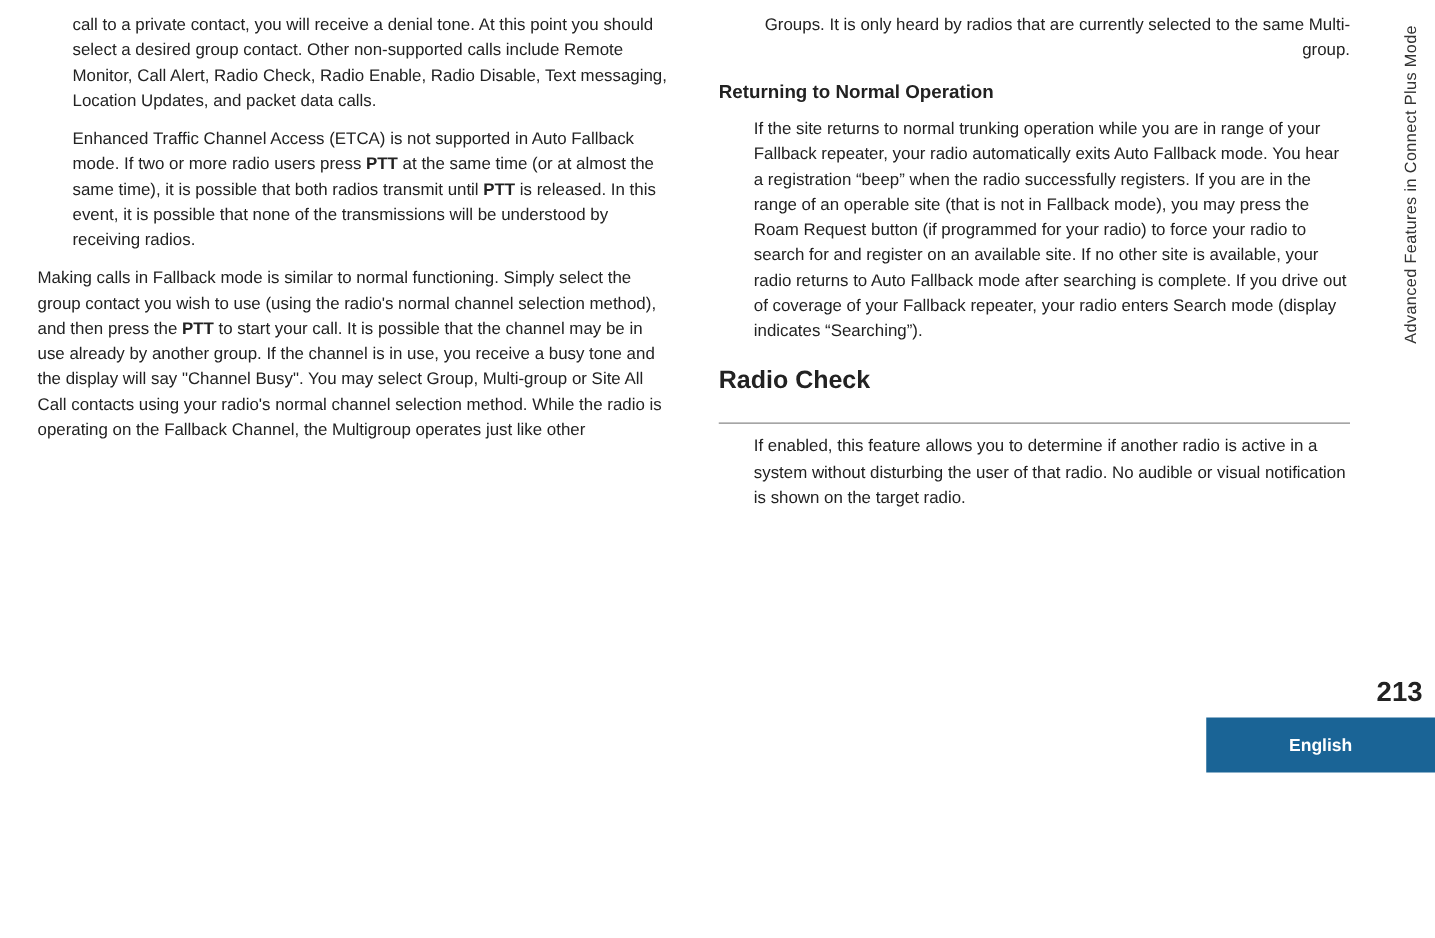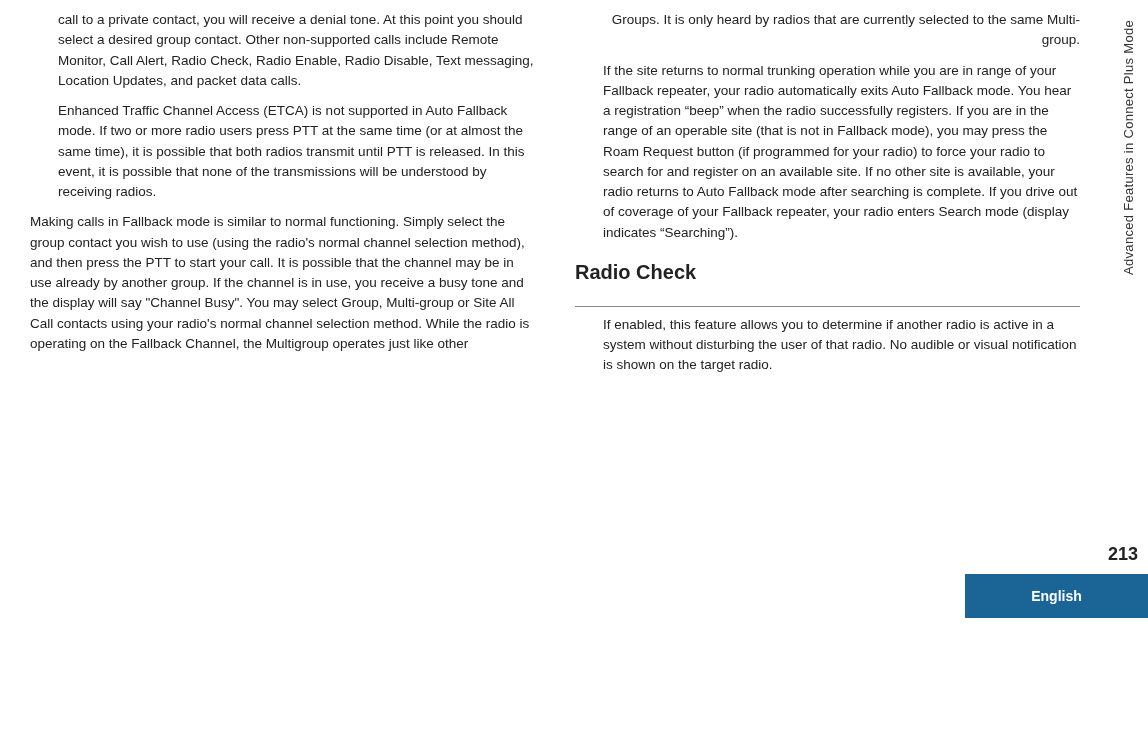--- a/index.html
+++ b/index.html
@@ -68,21 +68,21 @@
     .section-heading-with-rule {
       font-weight: bold;
       font-size: 20px;
       margin-bottom: 8px;
       margin-top: 14px;
       border-bottom: 1px solid #888;
       padding-bottom: 19px;
     }
 
     .bold-inline {
-      font-weight: normal;
+      font-weight: bold;
     }
 
     
     .sidebar-rotated {
       width: 38px;
       background: #ffffff;
       display: flex;
       flex-direction: column;
       align-items: center;
       justify-content: flex-start;
@@ -94,21 +94,21 @@
       writing-mode: vertical-rl;
       transform: rotate(180deg);
       font-size: 13px;
       color: #333;
       white-space: nowrap;
       letter-spacing: 0.3px;
       line-height: 1.3;
     }
 
     .page-number {
-      font-size: 18px;
+      font-size: 22px;
       font-weight: bold;
       color: #222;
     }
 
     
     .english-badge {
       position: absolute;
       bottom: 0;
       right: 0;
       width: 183px;
@@ -160,20 +160,21 @@
           <span>Making calls in Fallback mode is similar to normal functioning. Simply select the group contact you wish to use (using the radio's normal channel selection method), and then press the </span><span class="bold-inline">PTT</span><span> to start your call. It is possible that the channel may be in use already by another group. If the channel is in use, you receive a busy tone and the display will say "Channel Busy". You may select Group, Multi-group or Site All Call contacts using your radio's normal channel selection method. While the radio is operating on the Fallback Channel, the Multigroup operates just like other</span>
         </p>
 
       </div>
 
       <div class="right-col">
 
         <p style="margin-bottom:10px;text-align:right;">Groups. It is only heard by radios that are currently selected to the same Multi-group.</p>
 
         <div>
+          <p class="section-heading">Returning to Normal Operation</p>
           <div class="indented-block">
             <p style="line-height:1.5;">If the site returns to normal trunking operation while you are in range of your Fallback repeater, your radio automatically exits Auto Fallback mode. You hear a registration “beep” when the radio successfully registers. If you are in the range of an operable site (that is not in Fallback mode), you may press the Roam Request button (if programmed for your radio) to force your radio to search for and register on an available site. If no other site is available, your radio returns to Auto Fallback mode after searching is complete. If you drive out of coverage of your Fallback repeater, your radio enters Search mode (display indicates “Searching”).</p>
           </div>
         </div>
 
         <div>
           <p class="section-heading-with-rule">Radio Check</p>
           <div class="indented-block">
             <p style="margin-bottom:10px; line-height:1.5;">If enabled, this feature allows you to determine if another radio is active in a system without disturbing the user of that radio. No audible or visual notification is shown on the target radio.</p>
           </div>

